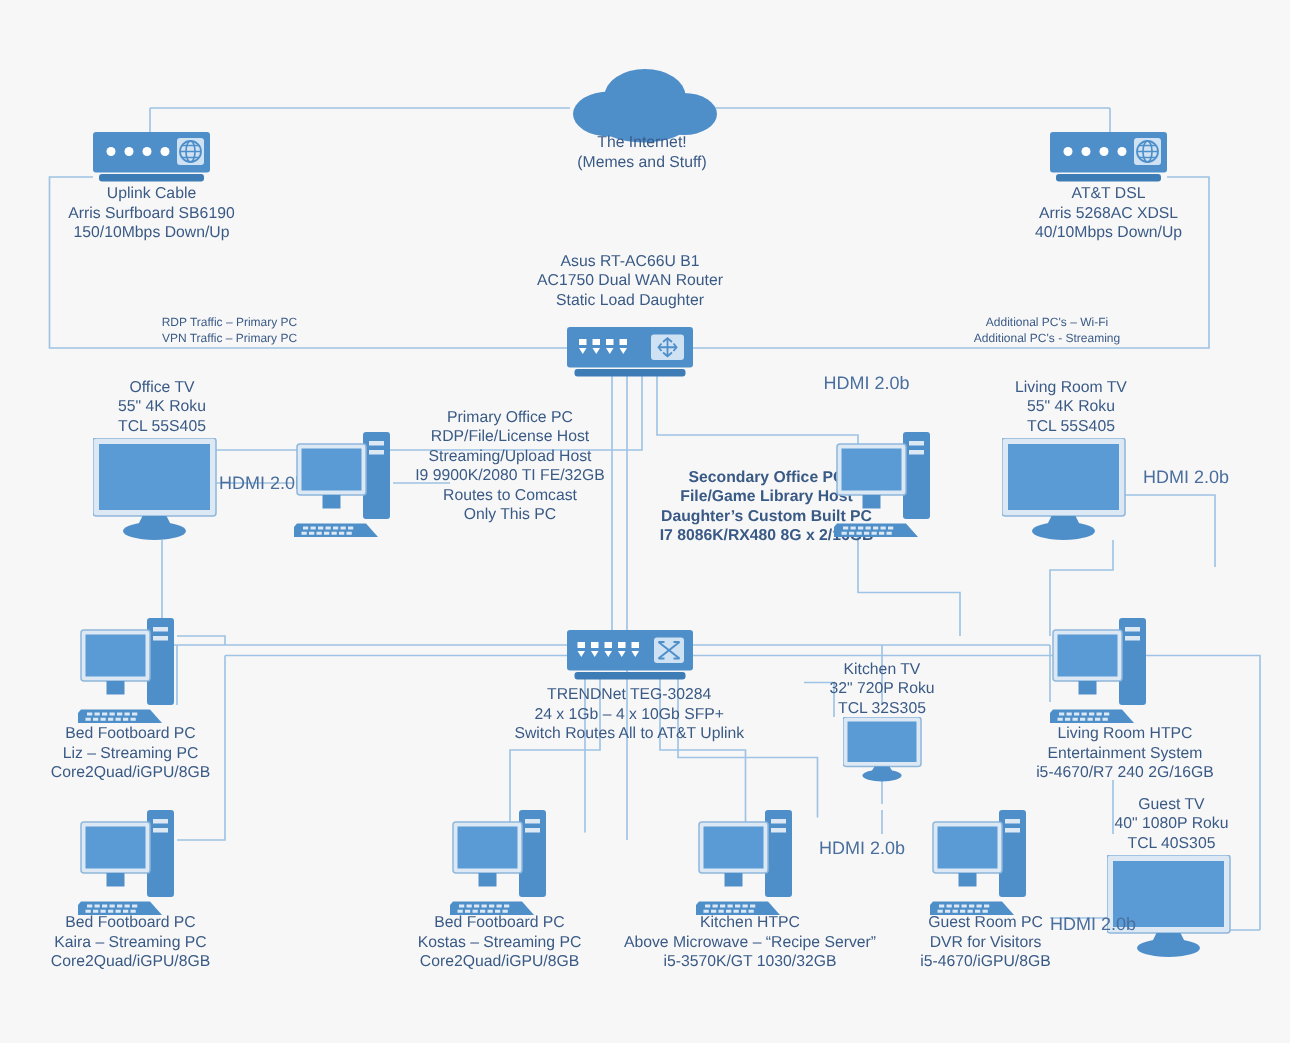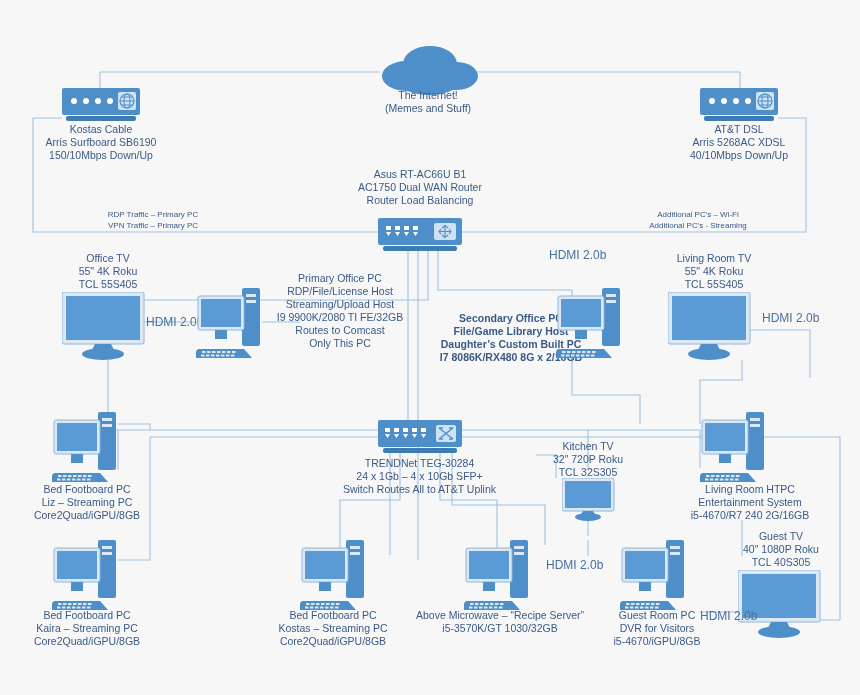--- a/index.html
+++ b/index.html
@@ -104,21 +104,21 @@
         <circle cx="24" cy="13" r="3" fill="#fff"></circle>
       <circle cx="36" cy="13" r="3" fill="#fff"></circle>
         <circle cx="48" cy="13" r="3" fill="#fff"></circle>
       <rect x="56" y="4" width="18" height="18" rx="2" fill="#cfe2f3"></rect>
       <circle cx="65" cy="13" r="7" fill="none" stroke="#4e8fca" stroke-width="1.2"></circle>
       <ellipse cx="65" cy="13" rx="3" ry="7" fill="none" stroke="#4e8fca" stroke-width="1.1"></ellipse>
       <path d="M58 13 H72 M59.5 9 H70.5 M59.5 17 H70.5" stroke="#4e8fca" stroke-width="1"></path>
     </svg>
   </div>
   <div class="lbl sz10" style="left:11px;top:123px;width:180px;">
-    <div>Kostas Cable</div>
+    <div>Uplink Cable</div>
     <div>Arris Surfboard SB6190</div>
     <div>150/10Mbps Down/Up</div>
   </div>
 
   <div class="node" style="left:700px;top:88px;">
     <svg width="78" height="34" viewBox="0 0 78 34">
       <rect x="0" y="0" width="78" height="27" rx="2" fill="#4e8fca"></rect>
       <rect x="4" y="28" width="70" height="5" rx="2" fill="#3d7cb5"></rect>
       <circle cx="12" cy="13" r="3" fill="#fff"></circle>
         <circle cx="24" cy="13" r="3" fill="#fff"></circle>
@@ -141,21 +141,21 @@
     <div>VPN Traffic – Primary PC</div>
   </div>
   <div class="lbl sz8" style="left:598px;top:209px;width:200px;">
     <div>Additional PC's – Wi-Fi</div>
     <div>Additional PC's - Streaming</div>
   </div>
 
   <div class="lbl sz10" style="left:330px;top:168px;width:180px;">
     <div>Asus RT-AC66U B1</div>
     <div>AC1750 Dual WAN Router</div>
-    <div>Router Load Balancing</div>
+    <div>Static Load Daughter</div>
   </div>
   <div class="node" style="left:378px;top:218px;">
     <svg width="84" height="34" viewBox="0 0 84 34">
       <rect x="0" y="0" width="84" height="27" rx="2" fill="#4e8fca"></rect>
       <rect x="5" y="28" width="74" height="5" rx="2" fill="#3d7cb5"></rect>
       <g fill="#fff">
         <rect x="8" y="8" width="5" height="4"></rect>
           <rect x="17" y="8" width="5" height="4"></rect>
         <rect x="26" y="8" width="5" height="4"></rect>
           <rect x="35" y="8" width="5" height="4"></rect>
@@ -426,20 +426,21 @@
           <rect x="10" y="66.5" width="3.5" height="2"></rect>
         <rect x="15" y="66.5" width="3.5" height="2"></rect>
           <rect x="20" y="66.5" width="3.5" height="2"></rect>
         <rect x="25" y="66.5" width="3.5" height="2"></rect>
           <rect x="30" y="66.5" width="3.5" height="2"></rect>
         <rect x="35" y="66.5" width="3.5" height="2"></rect>
       </g>
     </svg>
   </div>
   <div class="lbl sz10" style="left:400px;top:609px;width:200px;">
+    <div>Kitchen HTPC</div>
     <div>Above Microwave – “Recipe Server”</div>
     <div>i5-3570K/GT 1030/32GB</div>
   </div>
 
   <div class="node" style="left:620px;top:540px;">
     <svg width="66" height="72" viewBox="0 0 66 72">
       <rect x="46" y="0" width="18" height="58" rx="2" fill="#4e8fca"></rect>
       <rect x="50" y="6" width="10" height="3" fill="#dce9f5"></rect>
       <rect x="50" y="12" width="10" height="3" fill="#dce9f5"></rect>
       <rect x="2" y="8" width="46" height="34" rx="2" fill="#dce9f5" stroke="#8fb6db"></rect>

